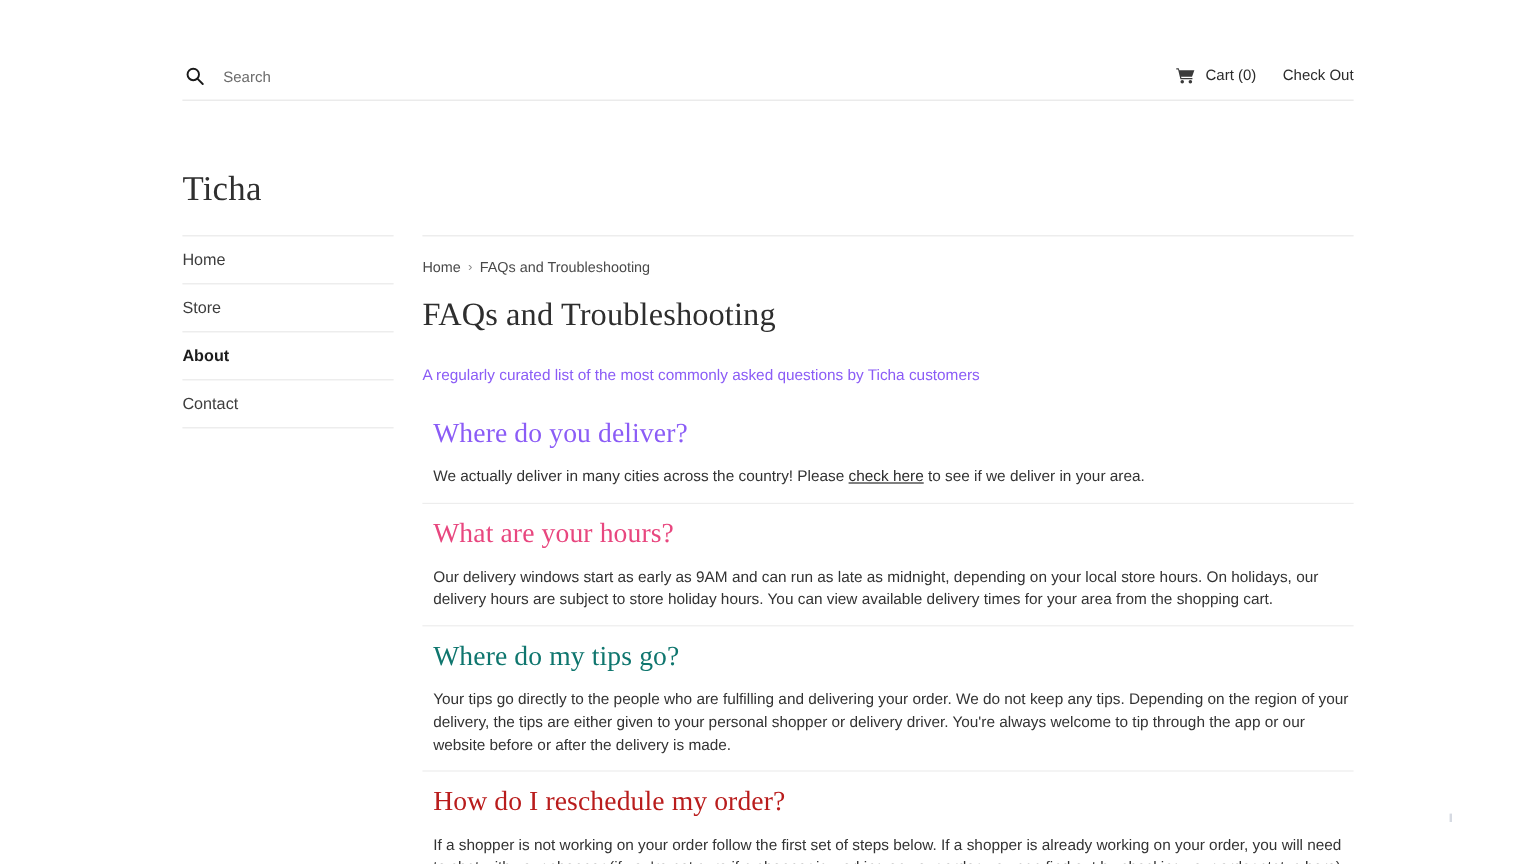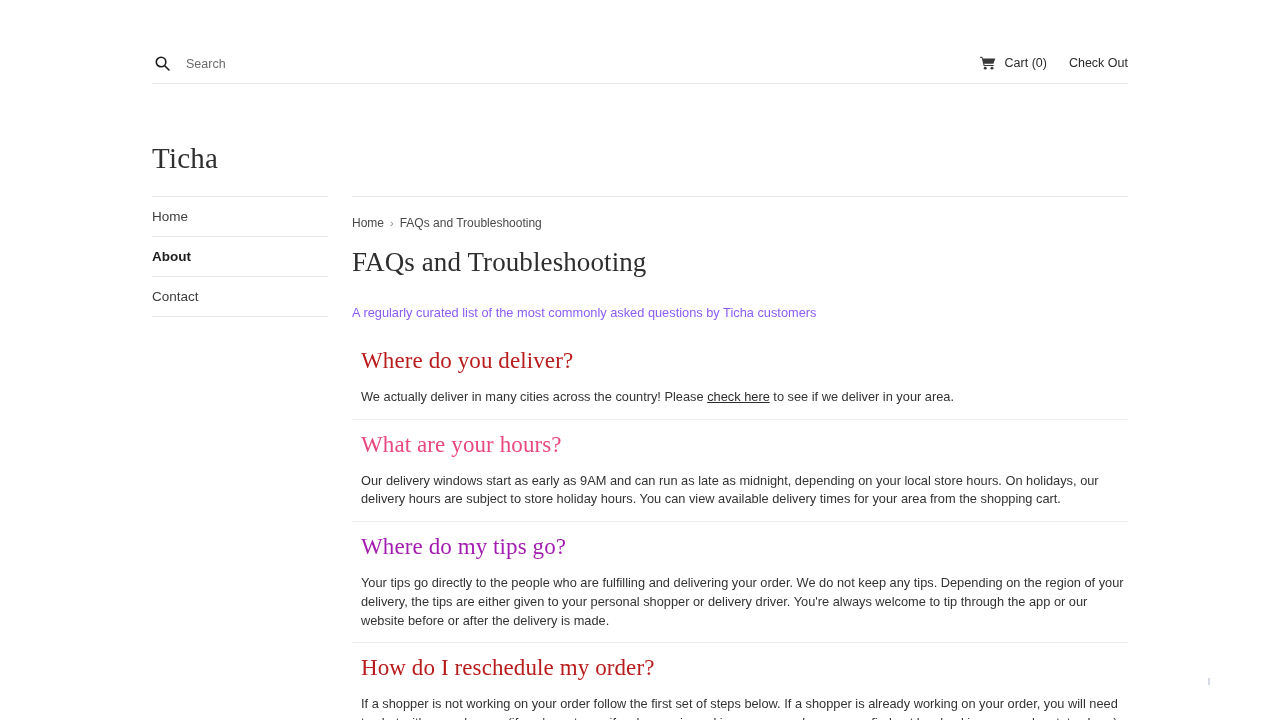--- a/index.html
+++ b/index.html
@@ -233,50 +233,51 @@
         <span>Cart (0)</span>
       </a>
       <a class="checkout-link">Check Out</a>
     </div>
   </div>
 
   <a class="brand">Ticha</a>
 
   <nav class="sidebar">
     <a class="nav-item">Home</a>
+    <a class="nav-item">Store</a>
     <a class="nav-item active">About</a>
     <a class="nav-item">Contact</a>
   </nav>
 
   <main class="main">
 
     <div class="breadcrumb">
       <a>Home</a>
       <span class="sep">›</span>
       <span class="current">FAQs and Troubleshooting</span>
     </div>
 
     <h1 class="page-title">FAQs and Troubleshooting</h1>
 
     <p class="intro">A regularly curated list of the most commonly asked questions by Ticha customers</p>
 
     <div class="faq-list">
 
       <section class="faq-block">
-        <h2 class="faq-q" style="color: #b91c1c;">Where do you deliver?</h2>
+        <h2 class="faq-q" style="color: #8b5cf6;">Where do you deliver?</h2>
         <p class="faq-a"><span>We actually deliver in many cities across the country! Please </span><a>check here</a><span> to see if we deliver in your area.</span></p>
       </section>
 
       <section class="faq-block">
         <h2 class="faq-q" style="color: rgb(232, 71, 127);">What are your hours?</h2>
         <p class="faq-a"><span>Our delivery windows start as early as 9AM and can run as late as midnight, depending on your local store hours. On holidays, our delivery hours are subject to store holiday hours. You can view available delivery times for your area from the shopping cart.</span><a></a><span></span></p>
       </section>
 
       <section class="faq-block">
-        <h2 class="faq-q" style="color: #a21caf;">Where do my tips go?</h2>
+        <h2 class="faq-q" style="color: #0f766e;">Where do my tips go?</h2>
         <p class="faq-a"><span>Your tips go directly to the people who are fulfilling and delivering your order. We do not keep any tips. Depending on the region of your delivery, the tips are either given to your personal shopper or delivery driver. You're always welcome to tip through the app or our website before or after the delivery is made.</span><a></a><span></span></p>
       </section>
 
       <section class="faq-block">
         <h2 class="faq-q" style="color: #b91c1c;">How do I reschedule my order?</h2>
         <p class="faq-a"><span>If a shopper is not working on your order follow the first set of steps below. If a shopper is already working on your order, you will need to chat with your shopper (if you're not sure if a shopper is working on your order, you can find out by checking your order status </span><a>here</a><span>).</span></p>
       </section>
 
     </div>
   </main>

